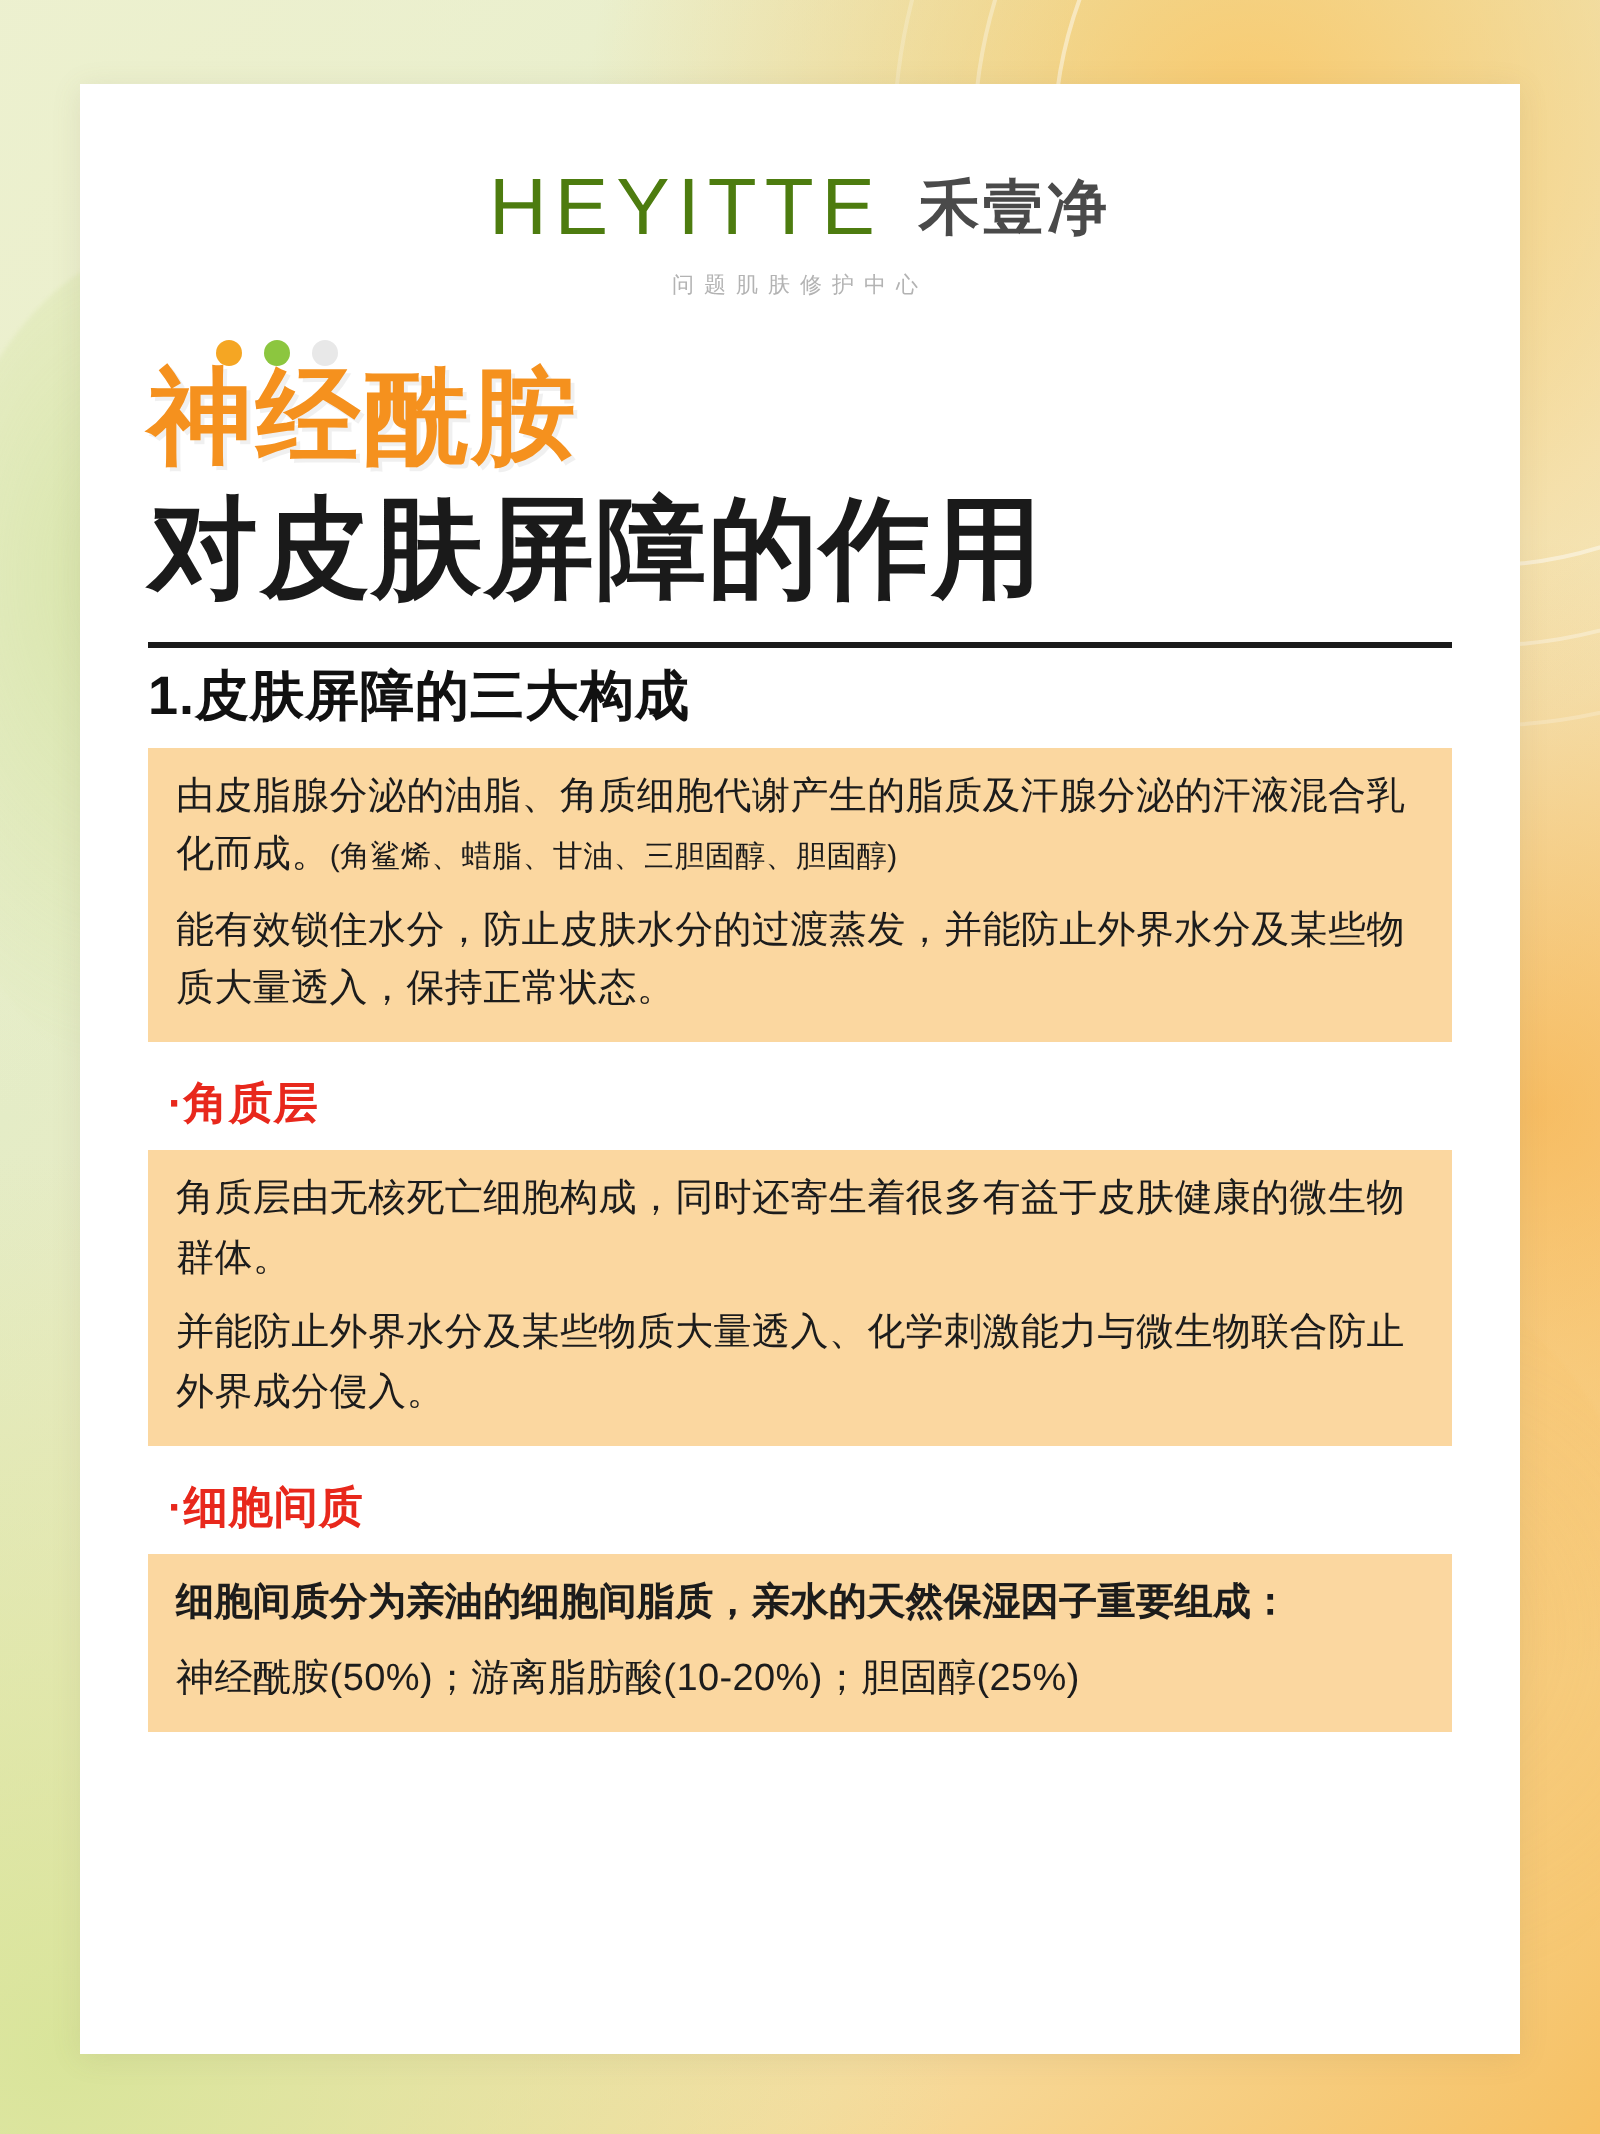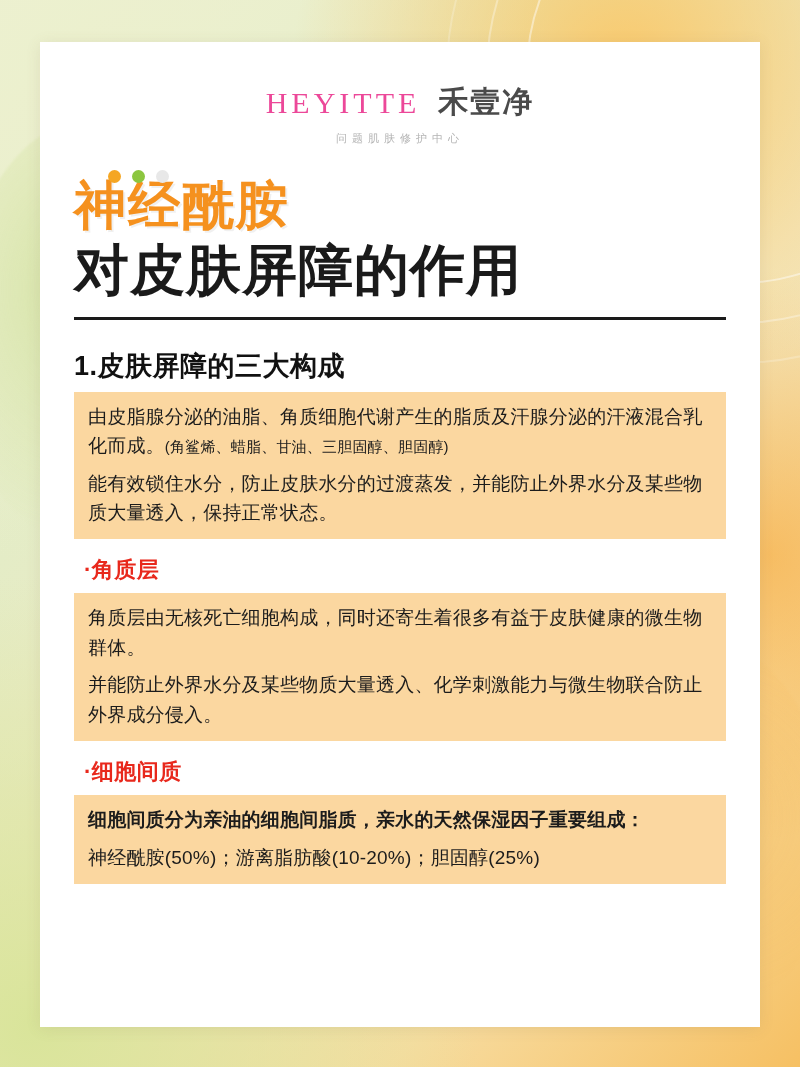--- a/index.html
+++ b/index.html
@@ -71,25 +71,24 @@
     text-align: center;
     margin-top: 12px;
   }
   .brand-row {
     display: flex;
     align-items: center;
     justify-content: center;
     gap: 18px;
   }
   .brand-en {
-    font-size: 30px;
+    font-size: 40px;
     letter-spacing: 4px;
-    color: #ec4899;
+    color: #4d7c0f;
     font-weight: 400;
-    font-family: Liberation Serif, serif;
   }
   .brand-cn {
     font-size: 30px;
     letter-spacing: 2px;
     color: #4a4a4a;
     font-weight: 700;
   }
   .brand-sub {
     margin-top: 8px;
     font-size: 11px;
@@ -129,21 +128,21 @@
   }
   .rule {
     margin: 14px 0 0 0;
     height: 3px;
     background: #1a1a1a;
     width: 100%;
   }
 
   
   .section-heading {
-    margin-top: 28px;
+    margin-top: 6px;
     font-size: 27px;
     font-weight: 800;
     color: #111;
     letter-spacing: 0.5px;
   }
   .sub-heading {
     margin-top: 16px;
     font-size: 22px;
     font-weight: 800;
     color: #e8281c;

